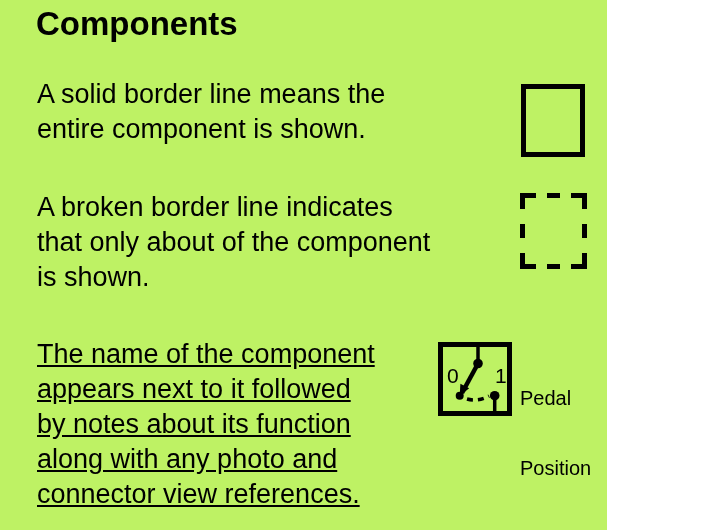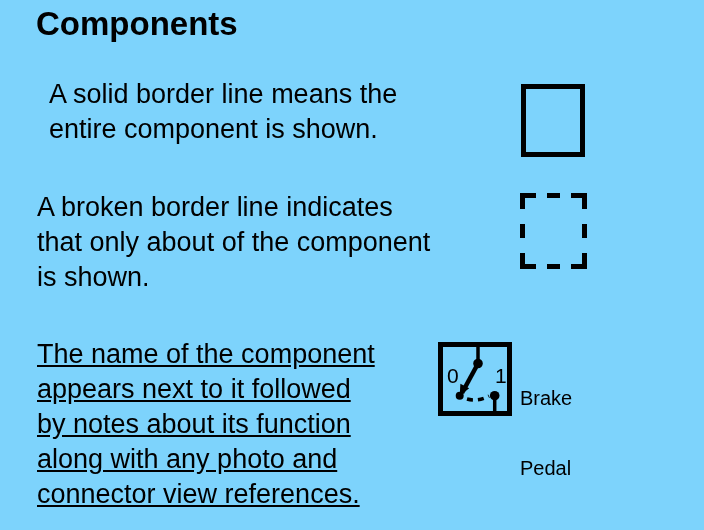--- a/index.html
+++ b/index.html
@@ -1,20 +1,20 @@
 <!DOCTYPE html>
 <html><head>
 <meta charset="utf-8">
 <style>
   html, body { margin: 0; padding: 0; background: #ffffff; }
   .page {
     position: relative;
-    width: 704px;
+    width: 607px;
     height: 530px;
-    background: #7dd3fc;
+    background: #bef264;
     overflow: hidden;
     font-family: "Liberation Sans", "DejaVu Sans", sans-serif;
     color: #000000;
   }
   .page-title {
     position: absolute;
     left: 36px;
     top: 5px;
     margin: 0;
     font-size: 33px;
@@ -24,21 +24,21 @@
     white-space: pre;
   }
   .para {
     position: absolute;
     left: 37px;
     font-size: 27px;
     line-height: 35px;
     white-space: pre-line;
     width: 480px;
   }
-  .para-1 { top: 77px; margin-left: 12px; }
+  .para-1 { top: 77px; }
   .para-2 { top: 190px; }
   .para-3 { top: 337px; width: 410px; text-decoration: underline; }
   .solid-box {
     position: absolute;
     left: 521px;
     top: 84px;
     width: 64px;
     height: 73px;
     border: 5px solid #000000;
     box-sizing: border-box;
@@ -113,21 +113,20 @@
     <polygon points="21.7,53.7 22.4,41.7 31.2,46.3" fill="#000000"></polygon>
     <circle cx="21.7" cy="53.7" r="4" fill="#000000"></circle>
     <path d="M29,57 Q40,60 51,54" fill="none" stroke="#000000" stroke-width="3.5" stroke-dasharray="6 5"></path>
     <circle cx="56.7" cy="53.7" r="4.8" fill="#000000"></circle>
     <line x1="56.7" y1="53.7" x2="56.7" y2="70" stroke="#000000" stroke-width="3.5"></line>
     <text x="9" y="41">0</text>
     <text x="57" y="41">1</text>
   </svg>
 
   <div class="component-label">
-    <div>Brake</div>
     <div>Pedal</div>
     <div>Position</div>
     
     
     
     
   </div>
 
 </div>
 

